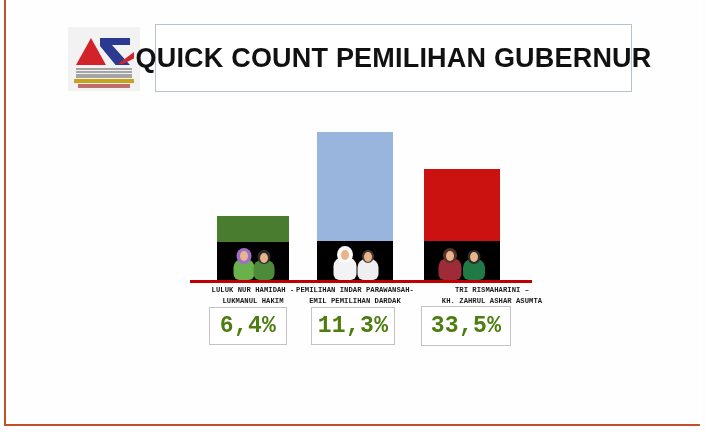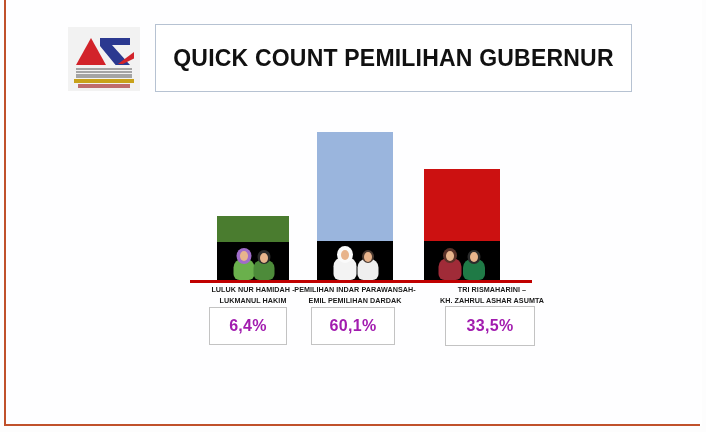--- a/index.html
+++ b/index.html
@@ -114,33 +114,33 @@
     width: 477px; height: 68px;
     background: #ffffff;
     border: 1px solid #b6c2d2;
     box-sizing: border-box;
     display: flex;
     flex-direction: column;
     align-items: center;
     justify-content: center;
   }
   #title-box .tline {
-    font-size: 23px;
+    font-size: 27px;
     font-weight: bold;
     color: #111111;
     letter-spacing: .2px;
     line-height: 30px;
     white-space: nowrap;
   }
 
   
   #chart {
     position: absolute;
     left: 0; top: 0;
-    width: 706px; height: 432px;
+    width: 706px; height: 432px; font-family: Liberation Mono, monospace;
   }
   .baseline {
     position: absolute;
     left: 190px; top: 280px;
     width: 342px; height: 3px;
     background: #c00000;
   }
   .bar-wrap {
     position: absolute;
     bottom: 152px; 
@@ -196,23 +196,23 @@
   .pct-box {
     position: absolute;
     background: #ffffff;
     border: 1px solid #c3c3c3;
     box-sizing: border-box;
     display: flex;
     align-items: center;
     justify-content: center;
   }
   .pct-box span {
-    font-size: 16px;
+    font-size: 23px;
     font-weight: bold;
-    color: #a21caf;
+    color: #4d7c0f;
     letter-spacing: .3px;
     text-align: center;
   }
 </style>
 </head>
 <body>
 
 <div id="slide">
 
   <div class="page-bg"></div>
@@ -299,20 +299,20 @@
 
     <div class="cand-label" style="left:424px; top:285px; width:136px;">
       <div>TRI RISMAHARINI –</div>
       <div>KH. ZAHRUL ASHAR ASUMTA</div>
     </div>
 
     <div class="pct-box" style="left:209px; top:307px; width:78px; height:38px;">
       <span>6,4%</span>
     </div>
     <div class="pct-box" style="left:311px; top:307px; width:84px; height:38px;">
-      <span>60,1%</span>
-    </div>
-    <div class="pct-box" style="left:421px; top:306px; width:90px; height:40px;margin-left:24px;">
+      <span>11,3%</span>
+    </div>
+    <div class="pct-box" style="left:421px; top:306px; width:90px; height:40px;">
       <span>33,5%</span>
     </div>
 
   </div>
 </div>
 
 </body></html>

